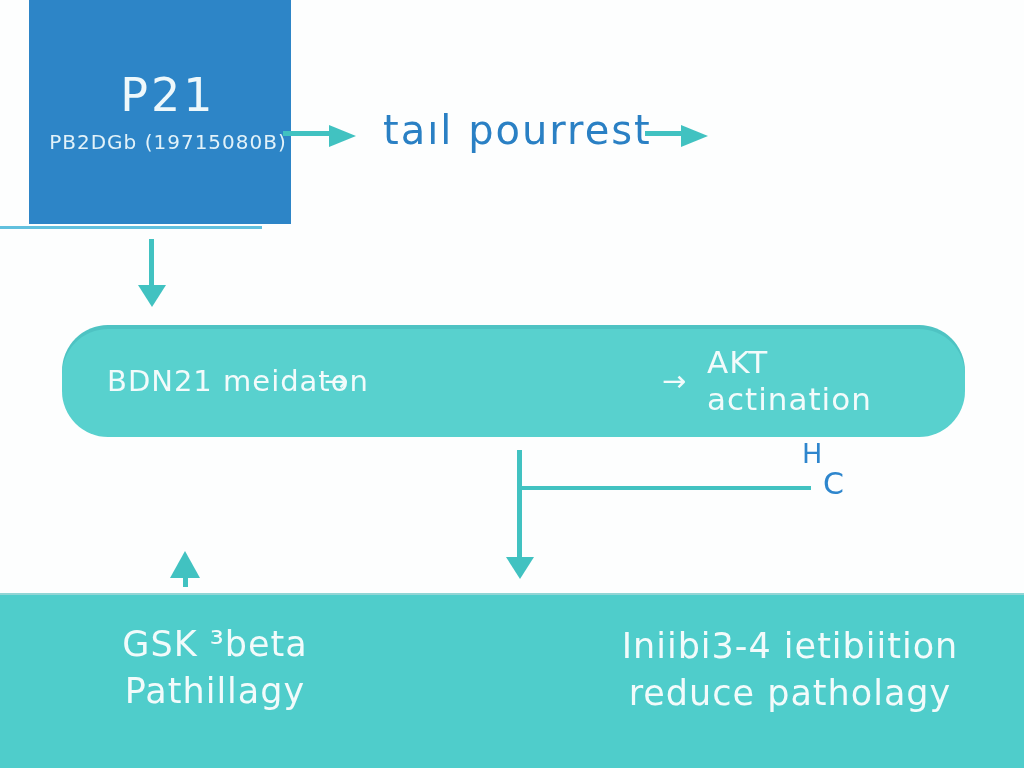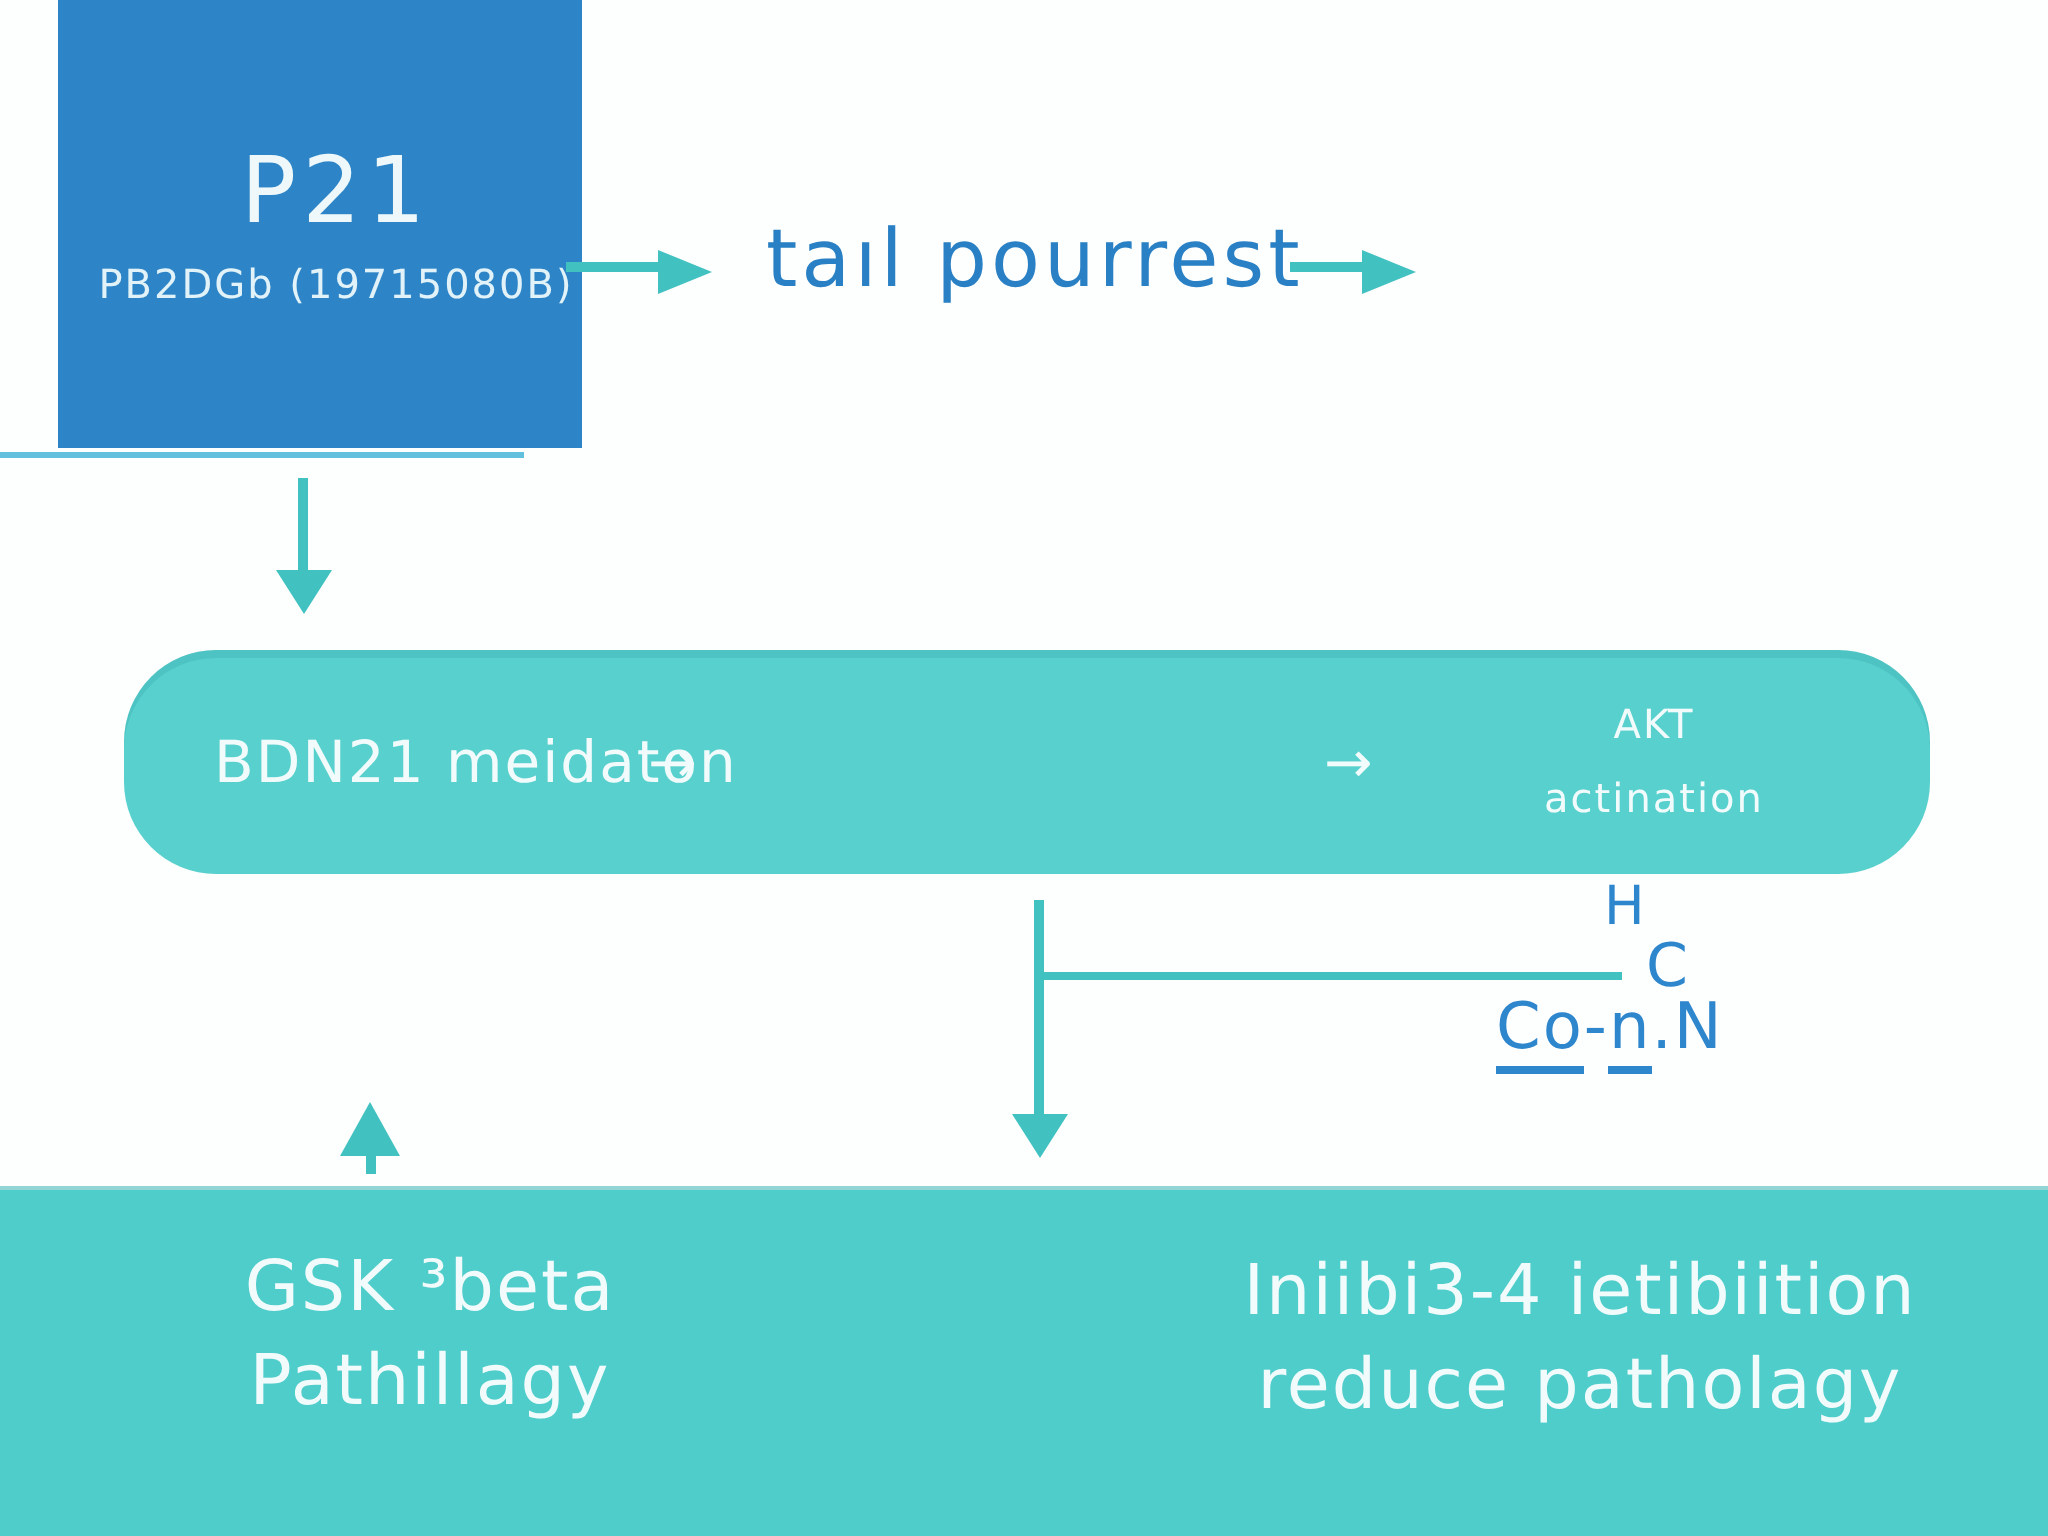--- a/index.html
+++ b/index.html
@@ -106,22 +106,22 @@
     white-space: nowrap;
   }
   .mid-step1 { left: 24px; margin-left: 21px; }
   .mid-arrow1 { left: 262px; font-size: 31px; }
   .mid-step2 { left: 372px; }
   .mid-arrow2 { left: 600px; font-size: 31px; }
   .mid-step3 {
     position: absolute;
     left: 645px; top: 19px;
     width: 240px;
-    text-align: center;
-    font-size: 20px;
+    text-align: left;
+    font-size: 31px;
     line-height: 37px;
     letter-spacing: 1px;
   }
 
   
   .chem { color: #2e86cd; }
   .chem-h { position: absolute; left: 802px; top: 438px; font-size: 27px; }
   .chem-c { position: absolute; left: 823px; top: 466px; font-size: 30px; }
   .chem-formula {
     position: absolute;
@@ -187,21 +187,20 @@
       <div>actination</div>
     </div>
   </div>
 
   <div class="vline" style="left:517px; top:450px; width:5px; height:110px;"></div>
   <div class="hline" style="left:519px; top:486px; width:292px; height:4px;"></div>
   <div class="head-down" style="left:506px; top:557px;"></div>
 
   <div class="chem chem-h">H</div>
   <div class="chem chem-c">C</div>
-  <div class="chem chem-formula"><span class="u">Co</span><span>-</span><span class="u">n</span><span>.N</span></div>
 
   <div class="head-up" style="left:170px; top:551px;"></div>
   <div class="vline" style="left:183px; top:577px; width:5px; height:10px;"></div>
 
   <div class="bottom-bar">
     <div class="bottom-text bottom-left">
       <div>GSK ³beta</div>
       <div>Pathillagy</div>
     </div>
     <div class="bottom-text bottom-right">

